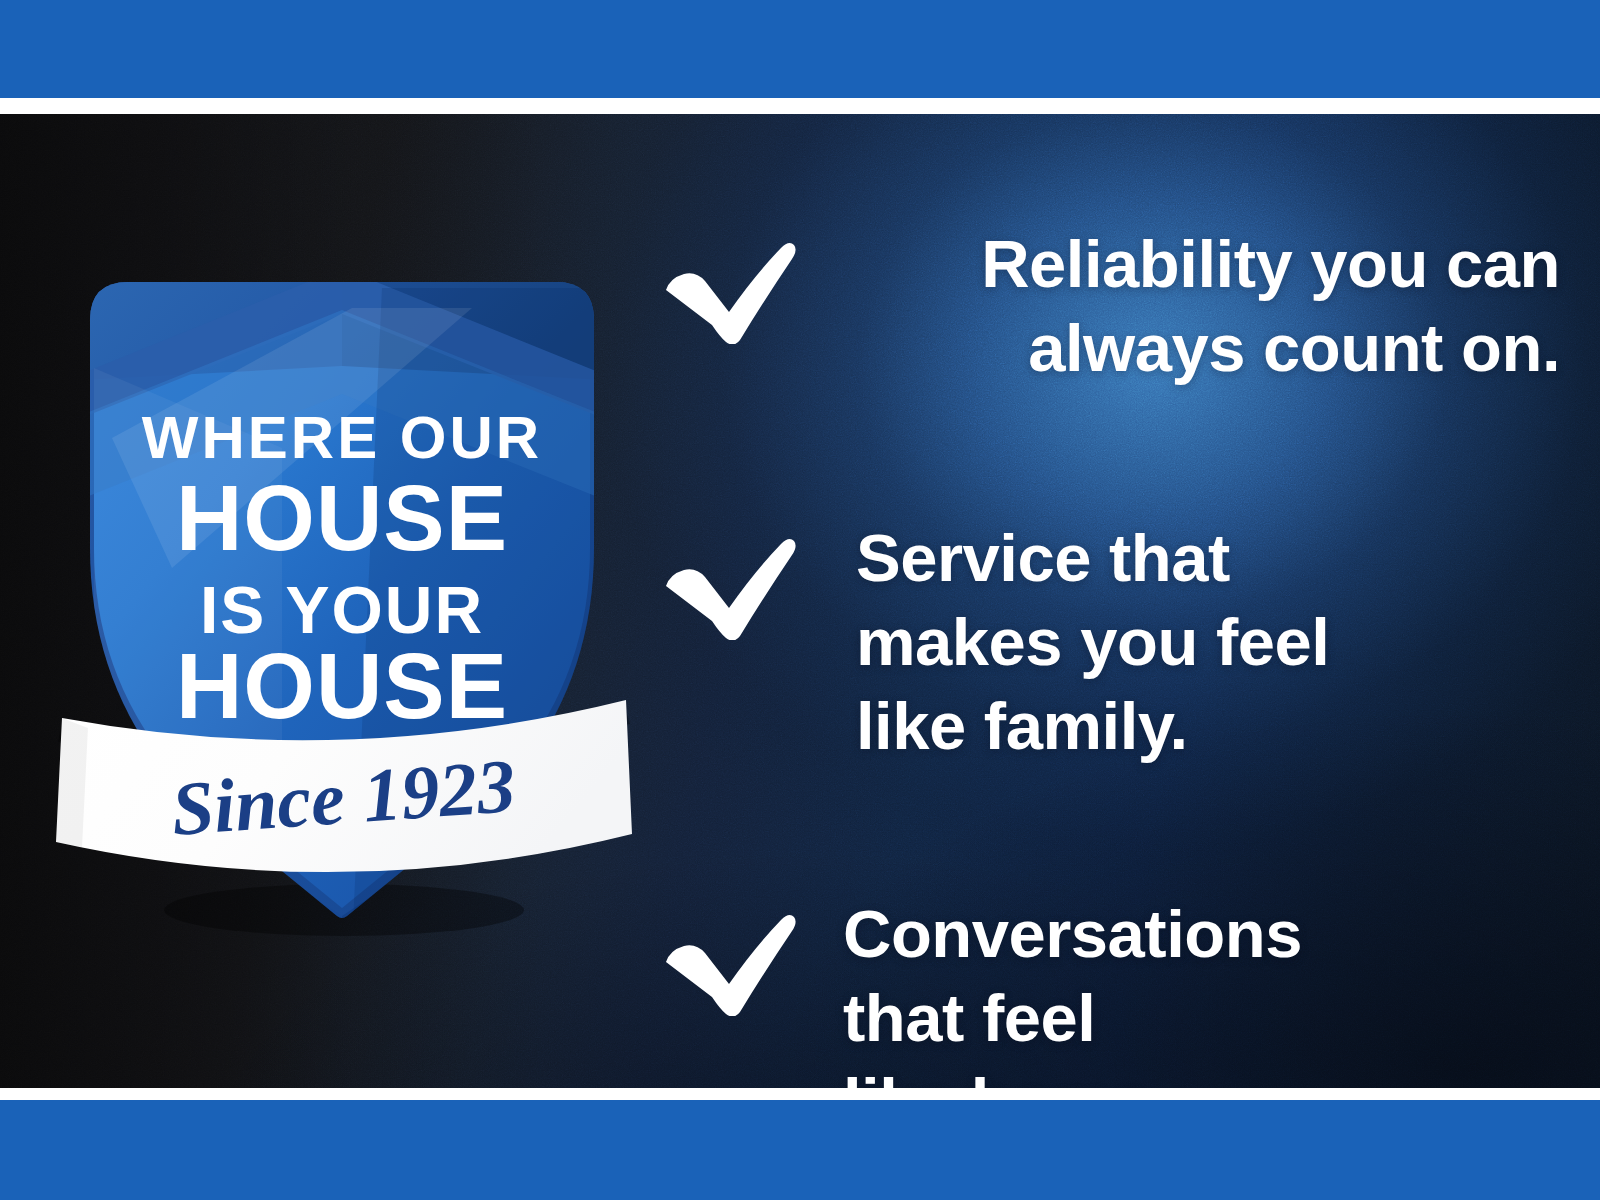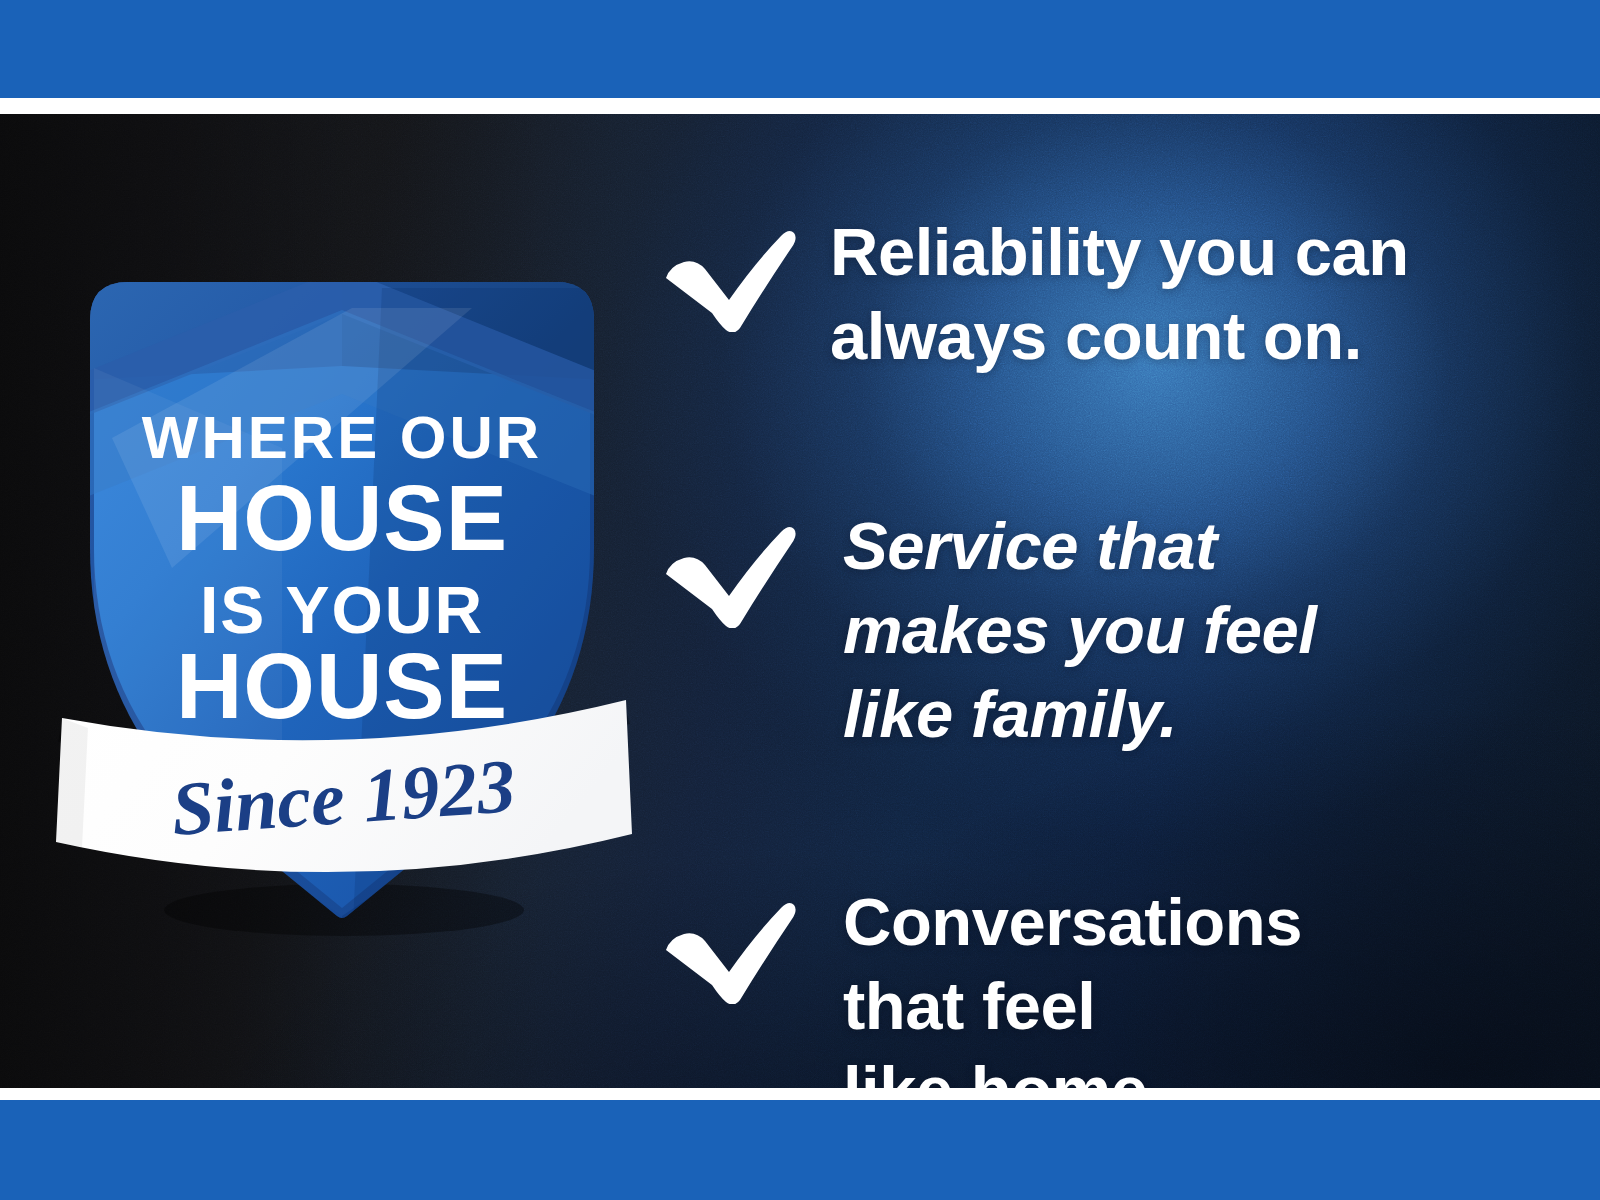--- a/index.html
+++ b/index.html
@@ -112,21 +112,21 @@
     position: absolute;
     left: 660px;
     top: 96px;
     width: 900px;
   }
   .bullet-row {
     position: relative;
     display: flex;
     align-items: flex-start;
   }
-  #bullet-0 { margin-top: 0px; }
+  #bullet-0 { margin-top: 12px; text-align: right; }
   #bullet-1 { margin-top: 126px; }
   #bullet-2 { margin-top: 124px; }
 
   .check-wrap {
     flex: 0 0 auto;
     width: 150px;
     padding-top: 10px;
   }
   #bullet-1 .check-wrap, #bullet-2 .check-wrap { padding-top: 12px; }
   .check-wrap svg { display: block; }
@@ -136,21 +136,21 @@
     color: #ffffff;
     font-family: "Liberation Sans", sans-serif;
     font-weight: bold;
     font-size: 67px;
     line-height: 84px;
     letter-spacing: -0.5px;
     white-space: pre-line;
     text-shadow: 0 2px 10px rgba(3,10,22,0.30);
   }
   #bullet-0 .bullet-text { margin-left: 20px; }
-  #bullet-1 .bullet-text { margin-left: 33px; font-style: italic; }
+  #bullet-1 .bullet-text { margin-left: 46px; }
   #bullet-2 .bullet-text { margin-left: 33px; }
 </style>
 </head>
 <body>
 
 <div id="canvas">
 
   <div id="top-bar" class="brand-bar"></div>
 
   <div id="stage">

